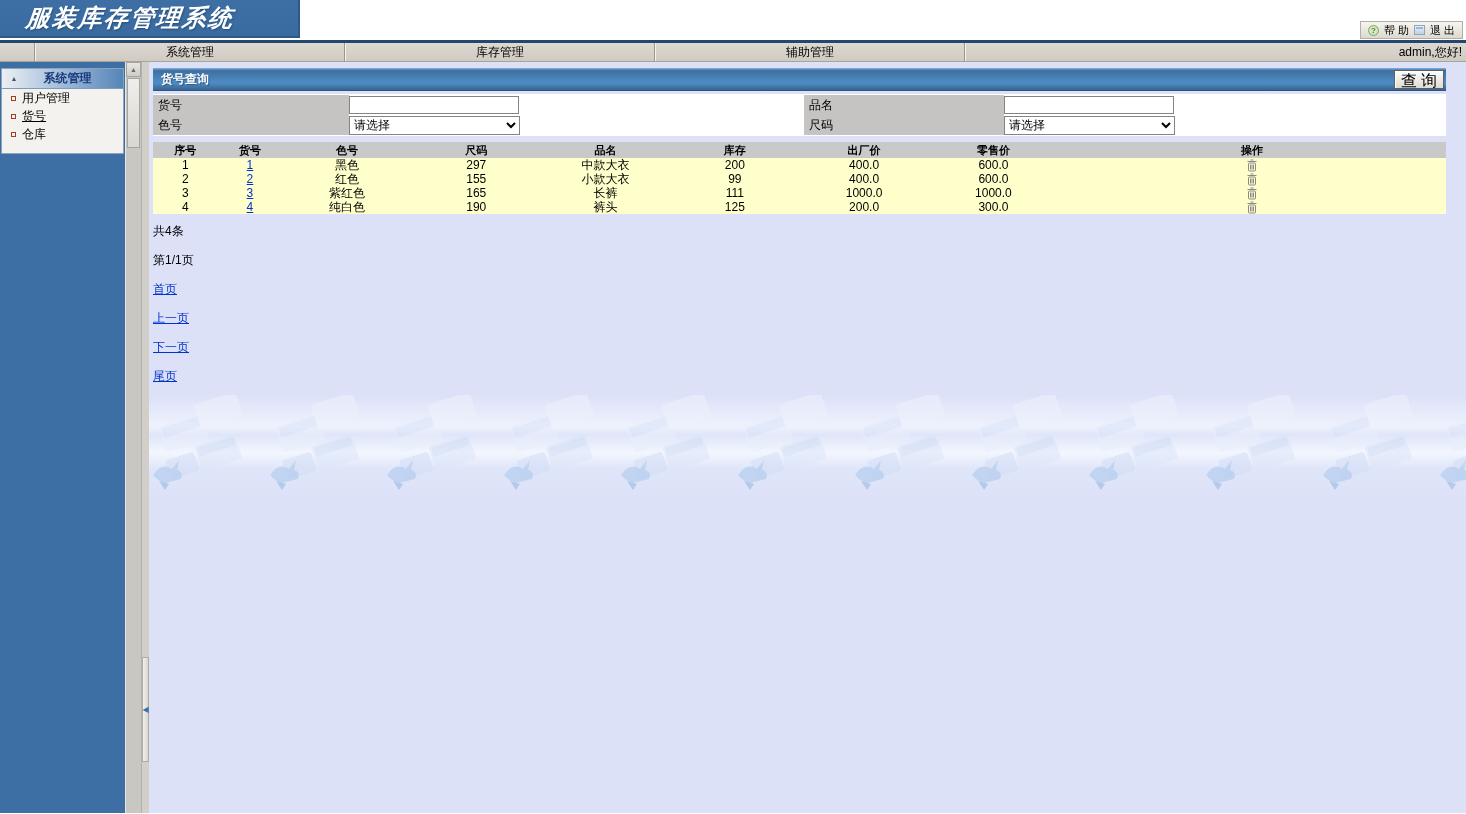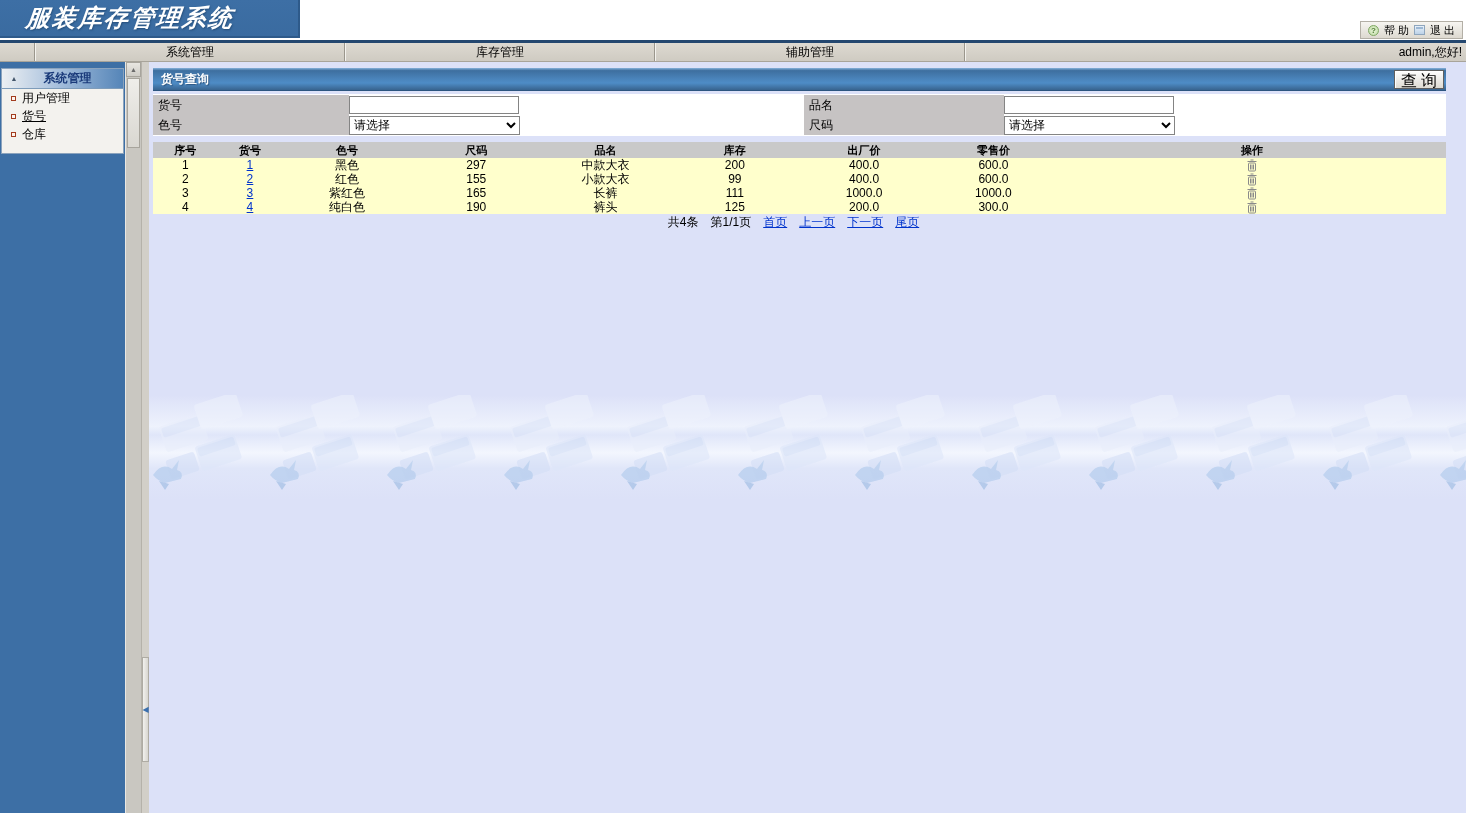--- a/index.html
+++ b/index.html
@@ -97,21 +97,21 @@
   table.detail th:nth-child(3), table.detail td:nth-child(3) { width:10%; }
   table.detail th:nth-child(4), table.detail td:nth-child(4) { width:10%; }
   table.detail th:nth-child(5), table.detail td:nth-child(5) { width:10%; }
   table.detail th:nth-child(6), table.detail td:nth-child(6) { width:10%; }
   table.detail th:nth-child(7), table.detail td:nth-child(7) { width:10%; }
   table.detail th:nth-child(8), table.detail td:nth-child(8) { width:10%; }
   table.detail th:nth-child(9), table.detail td:nth-child(9) { width:30%; }
   a.tlink { color:var(--link-blue); text-decoration:underline; }
   .trash { vertical-align:middle; cursor:pointer; }
 
-  .pagination { margin-top:0; display:flex; justify-content:center; gap:12px; padding-right:12px; }
+  .pagination { margin-top:9px; display:flex; justify-content:space-between; gap:12px; padding-right:12px;flex-direction:column; }
   .plink { color:var(--link-blue); text-decoration:underline; cursor:pointer; }
 
   
   .wm-band { position:absolute; left:0; right:0; top:333px; height:105px; z-index:0;
     background:linear-gradient(180deg, rgba(255,255,255,0) 0%, rgba(240,244,253,.9) 30%, rgba(226,233,250,.6) 38%,
       rgba(244,247,254,.95) 55%, rgba(228,235,250,.5) 70%, rgba(255,255,255,0) 100%); }
   .wm-tile { position:absolute; top:0; opacity:.55; }
 </style>
 </head>
 <body>

